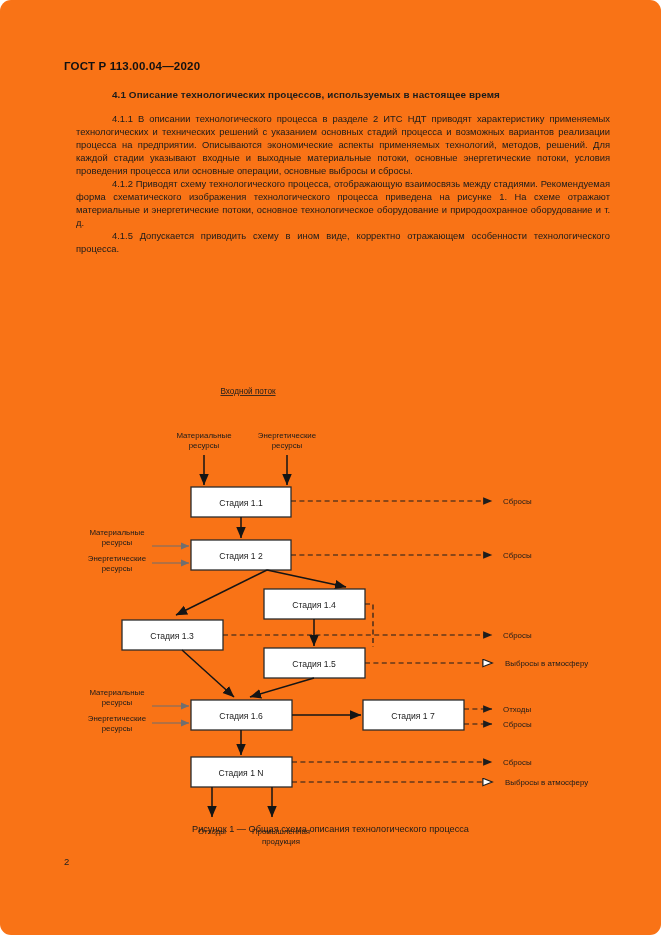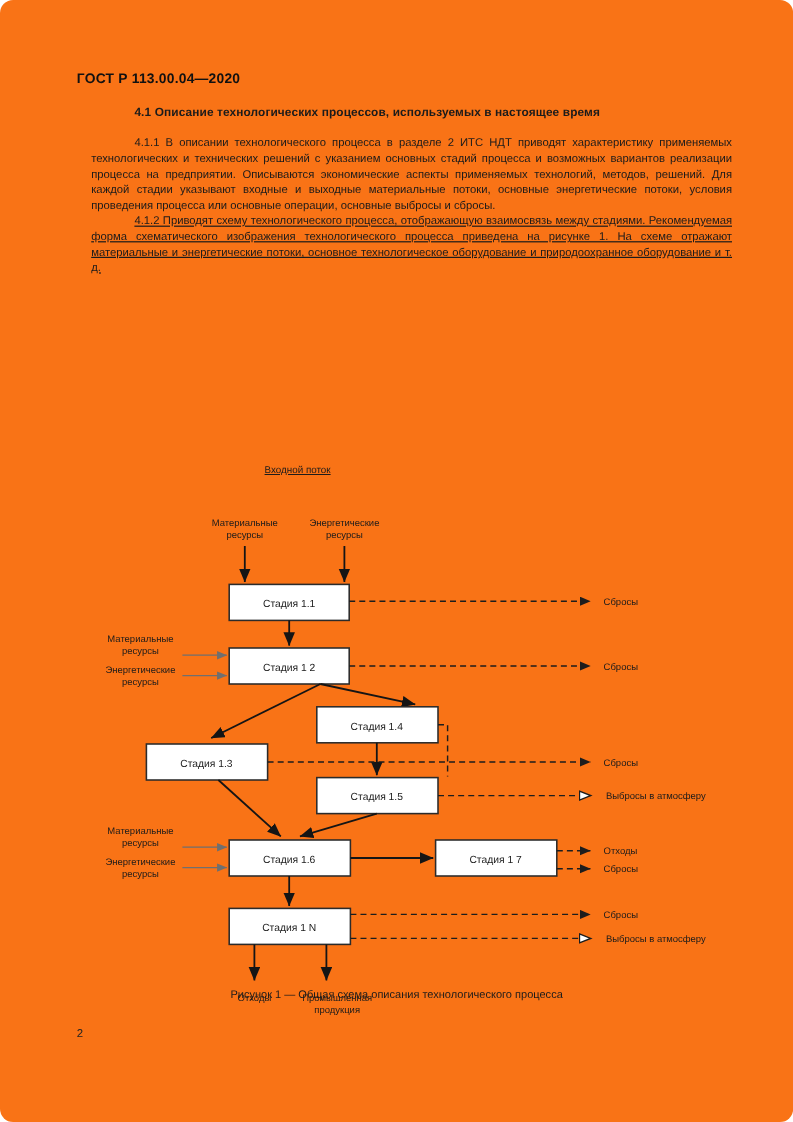--- a/index.html
+++ b/index.html
@@ -50,21 +50,21 @@
     text-indent: 36px;
     margin: 0 0 11px 0;
     text-align: left;
     letter-spacing: 0.1px;
   }
   .para {
     margin: 0;
     text-indent: 36px;
     text-align: justify;
   }
-  .para + .para { margin-top: 0px; text-decoration: underline; }
+  .para + .para { margin-top: 0px; }
 
   
   .figure {
     position: absolute;
     left: 0;
     top: 362px;
     width: 661px;
     height: 480px;
     margin-top: 17px;
   }
@@ -106,20 +106,21 @@
 <body>
 
 <div class="page">
 
   <div class="doc-header">ГОСТ Р 113.00.04—2020</div>
 
   <div class="body-text">
     <p class="sec-title">4.1  Описание технологических процессов, используемых в настоящее время</p>
     <p class="para">4.1.1  В описании технологического процесса в разделе 2 ИТС НДТ приводят характеристику применяемых технологических и технических решений с указанием основных стадий процесса и возможных вариантов реализации процесса на предприятии. Описываются экономические аспекты применяемых технологий, методов, решений. Для каждой стадии указывают входные и выходные материальные потоки, основные энергетические потоки, условия проведения процесса или основные операции, основные выбросы и сбросы.</p>
     <p class="para">4.1.2  Приводят схему технологического процесса, отображающую взаимосвязь между стадиями. Рекомендуемая форма схематического изображения технологического процесса приведена на рисунке 1. На схеме отражают материальные и энергетические потоки, основное технологическое оборудование и природоохранное оборудование и т. д.</p>
+    <p class="para">4.1.5  Допускается приводить схему в ином виде, корректно отражающем особенности технологического процесса.</p>
   </div>
 
   <div class="figure">
     <svg class="fig-svg" width="661" height="480" viewBox="0 0 661 480" xmlns="http://www.w3.org/2000/svg">
       <defs>
         <marker id="ah" markerWidth="9" markerHeight="9" refX="7.4" refY="3.2" orient="auto">
           <path d="M0,0 L7.6,3.2 L0,6.4 z" fill="#151515"></path>
         </marker>
         <marker id="ahd" markerWidth="9" markerHeight="9" refX="7.4" refY="3.2" orient="auto">
           <path d="M0,0 L7.6,3.2 L0,6.4 z" fill="#1d1d1d"></path>

